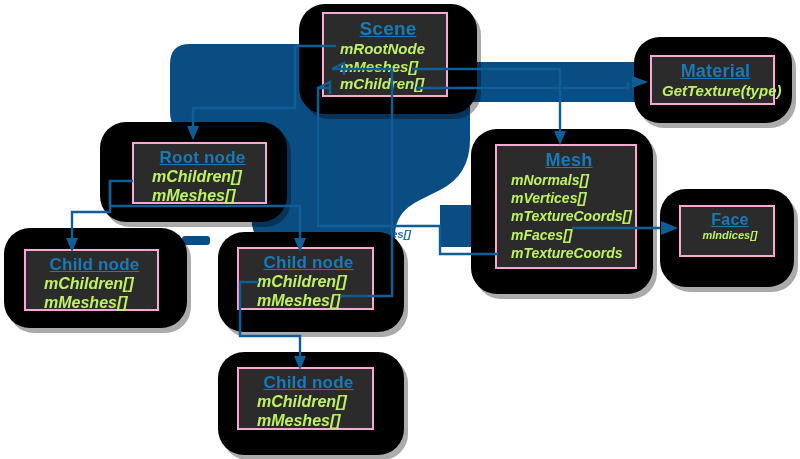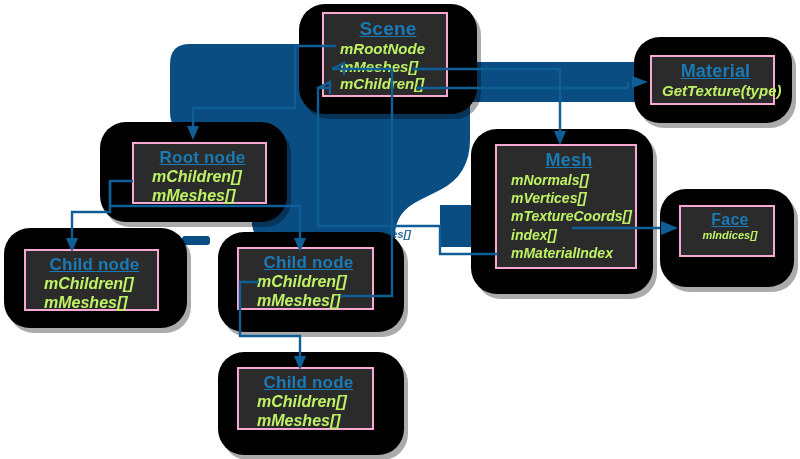--- a/index.html
+++ b/index.html
@@ -191,22 +191,22 @@
   <div class="node n-material centerfields" style="left:650px; top:55px; width:125px; height:50px;">
     <span class="title">Material</span>
     <span class="field">GetTexture(type)</span>
   </div>
 
   <div class="node n-mesh" style="left:495px; top:144px; width:142px; height:125px;">
     <span class="title">Mesh</span>
     <span class="field">mNormals[]</span>
     <span class="field">mVertices[]</span>
     <span class="field">mTextureCoords[]</span>
-    <span class="field">index[]</span>
-    <span class="field">mMaterialIndex</span>
+    <span class="field">mFaces[]</span>
+    <span class="field">mTextureCoords</span>
   </div>
 
   <div class="node n-face centerfields" style="left:679px; top:205px; width:96px; height:52px;">
     <span class="title">Face</span>
     <span class="field">mIndices[]</span>
   </div>
 
   <div class="node n-node" style="left:123px; top:142px; width:135px; height:62px;margin-left:9px;">
     <span class="title">Root node</span>
     <span class="field">mChildren[]</span>

